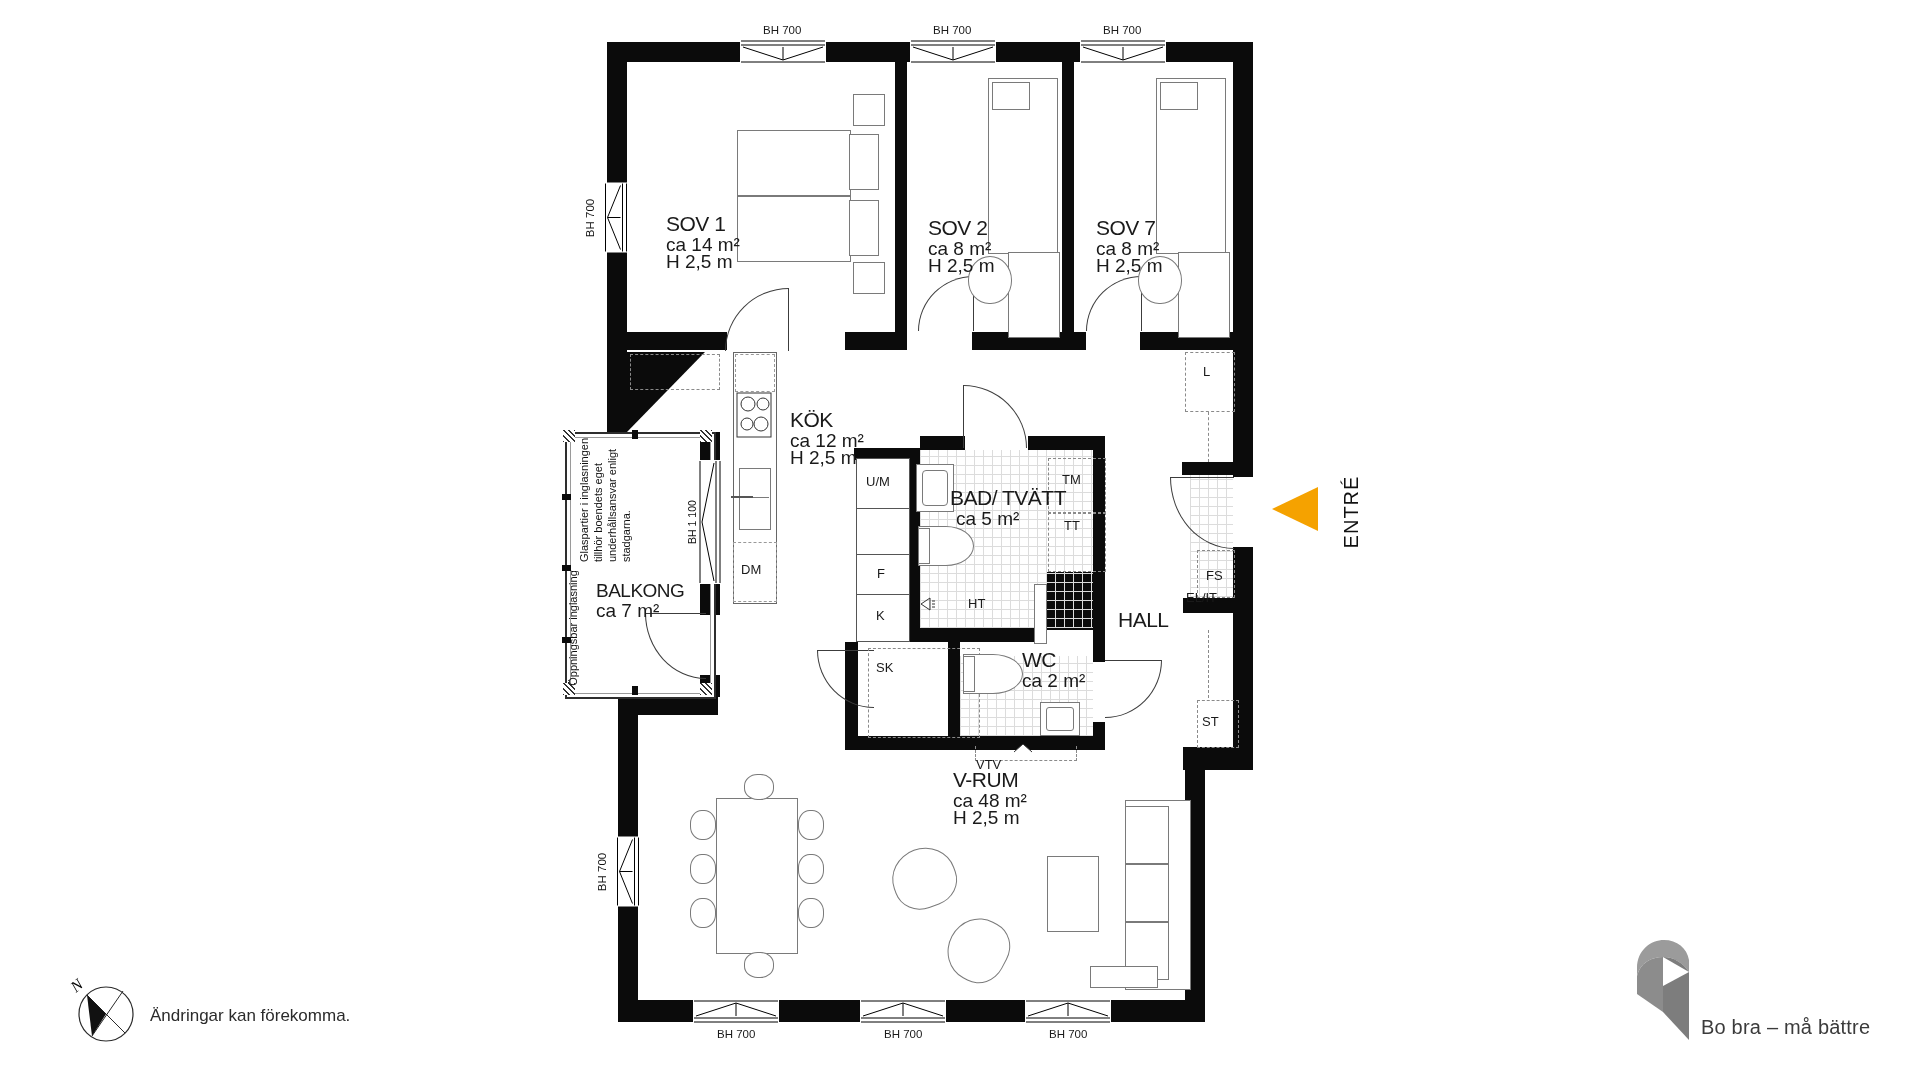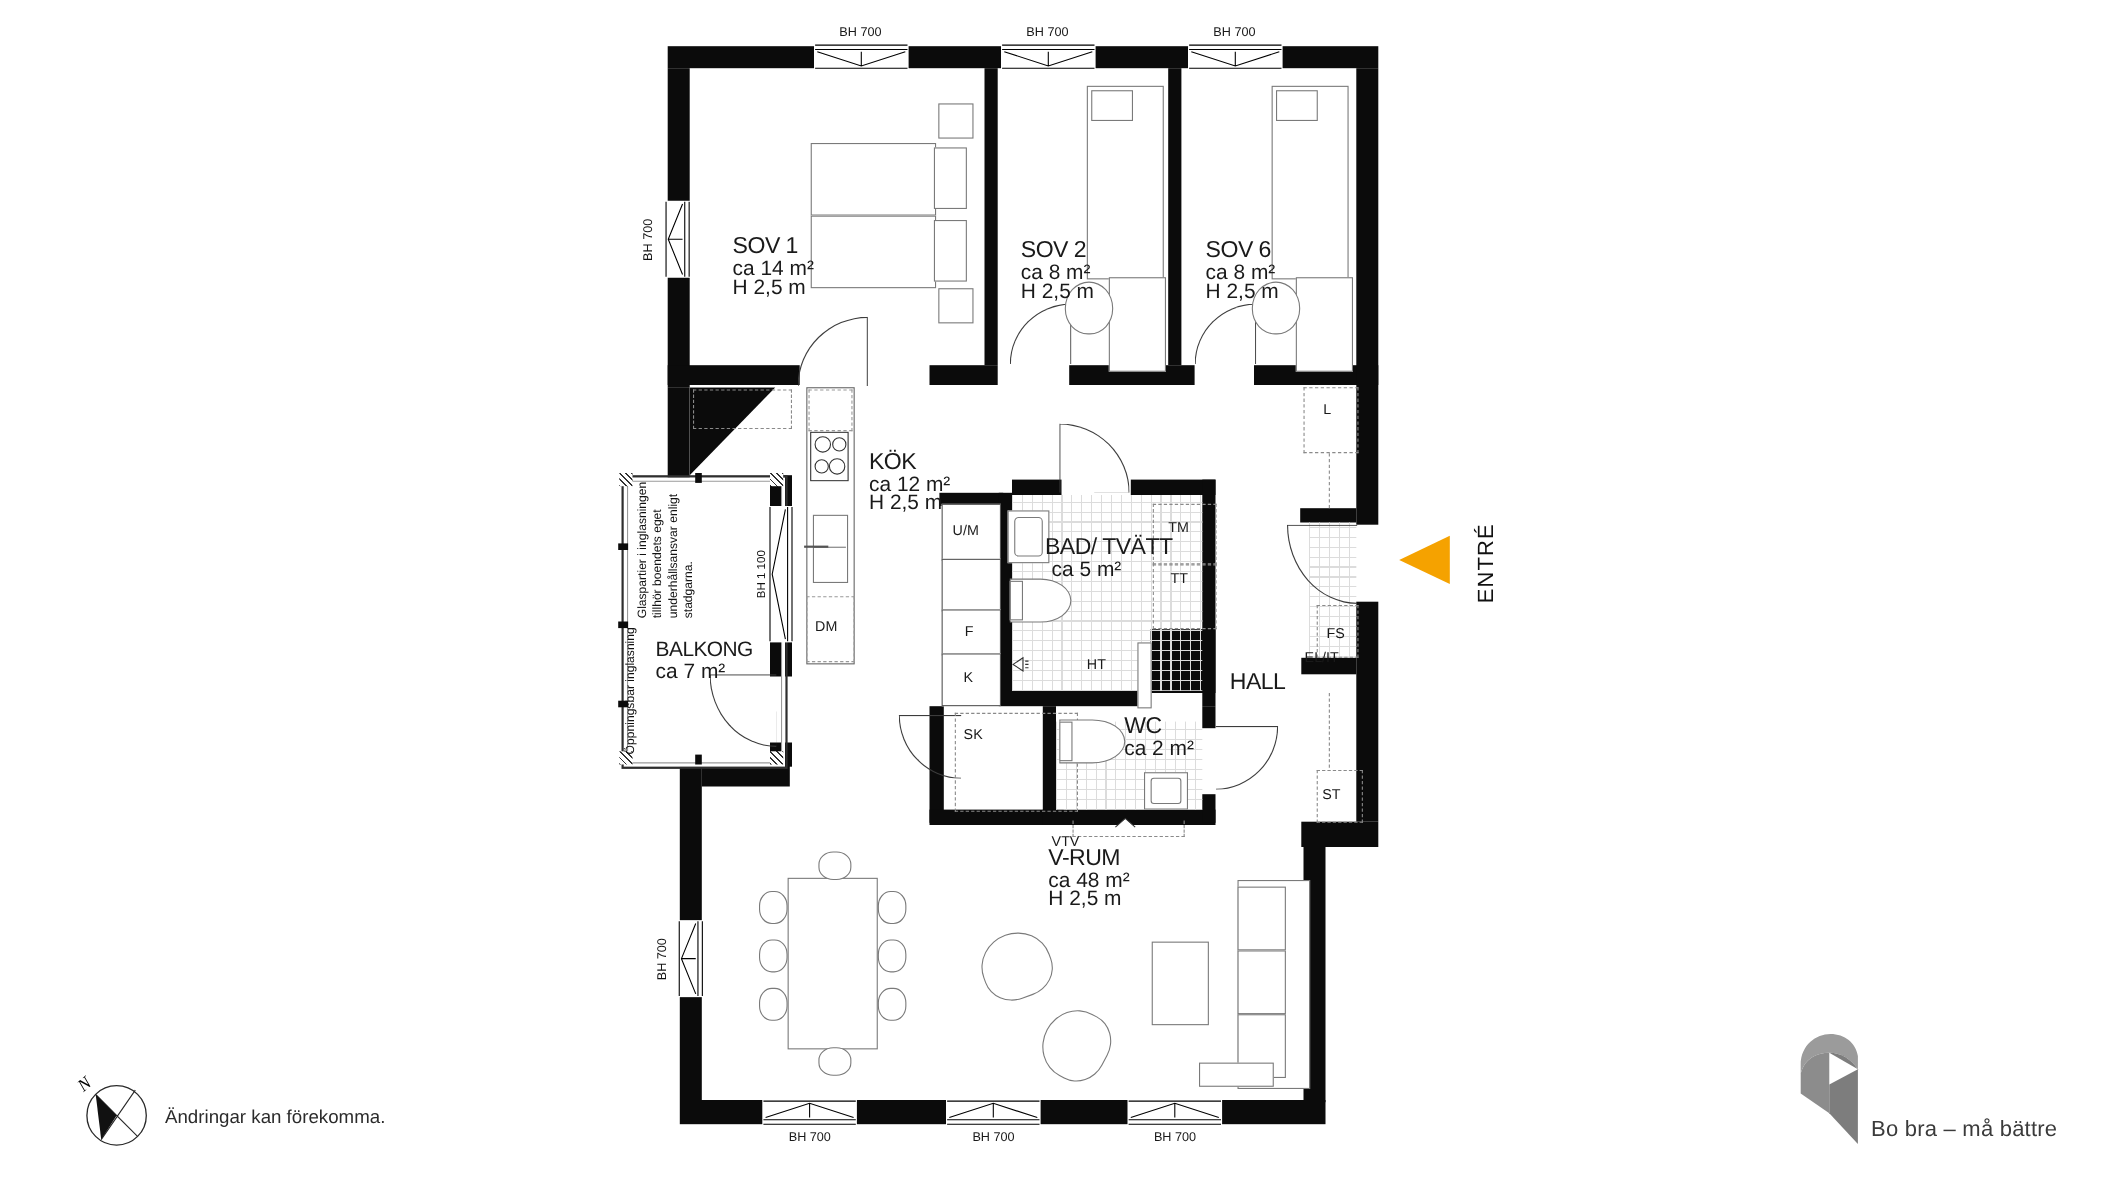--- a/index.html
+++ b/index.html
@@ -243,21 +243,21 @@
     <div class="rn">SOV 1</div>
     <div class="rs">ca 14 m²</div>
     <div class="rs">H 2,5 m</div>
   </div>
   <div class="lbl" style="left:928px;top:216px">
     <div class="rn">SOV 2</div>
     <div class="rs">ca 8 m²</div>
     <div class="rs">H 2,5 m</div>
   </div>
   <div class="lbl" style="left:1096px;top:216px">
-    <div class="rn">SOV 6</div>
+    <div class="rn">SOV 7</div>
     <div class="rs">ca 8 m²</div>
     <div class="rs">H 2,5 m</div>
   </div>
   <div class="lbl" style="left:790px;top:408px">
     <div class="rn">KÖK</div>
     <div class="rs">ca 12 m²</div>
     <div class="rs">H 2,5 m</div>
   </div>
   <div class="lbl" style="left:950px;top:486px">
     <div class="rn">BAD/ TVÄTT</div>
@@ -277,27 +277,27 @@
     <div class="rn2">BALKONG</div>
     <div class="rs">ca 7 m²</div>
   </div>
 
   <div class="lbl fx" style="left:866px;top:474px">U/M</div>
   <div class="lbl fx" style="left:877px;top:566px">F</div>
   <div class="lbl fx" style="left:876px;top:608px">K</div>
   <div class="lbl fx" style="left:741px;top:562px">DM</div>
   <div class="lbl fx" style="left:1062px;top:472px">TM</div>
   <div class="lbl fx" style="left:1064px;top:518px">TT</div>
-  <div class="lbl fx" style="left:988px;top:596px">HT</div>
+  <div class="lbl fx" style="left:968px;top:596px">HT</div>
   <div class="lbl fx" style="left:876px;top:660px">SK</div>
   <div class="lbl fx" style="left:1203px;top:364px">L</div>
   <div class="lbl fx" style="left:1206px;top:568px">FS</div>
   <div class="lbl fx" style="left:1186px;top:590px">EL/IT</div>
   <div class="lbl fx" style="left:1202px;top:714px">ST</div>
-  <div class="lbl fx" style="left:956px;top:757px">VTV</div>
+  <div class="lbl fx" style="left:976px;top:757px">VTV</div>
 
   <div class="lbl xs" style="left:763px;top:24px">BH 700</div>
   <div class="lbl xs" style="left:933px;top:24px">BH 700</div>
   <div class="lbl xs" style="left:1103px;top:24px">BH 700</div>
   <div class="lbl xs" style="left:717px;top:1028px">BH 700</div>
   <div class="lbl xs" style="left:884px;top:1028px">BH 700</div>
   <div class="lbl xs" style="left:1049px;top:1028px">BH 700</div>
   <div class="vlab xs" style="left:584px;top:218px">BH 700</div>
   <div class="vlab xs" style="left:596px;top:872px">BH 700</div>
   <div class="vlab" style="left:686px;top:522px;font-size:10.5px">BH 1 100</div>

